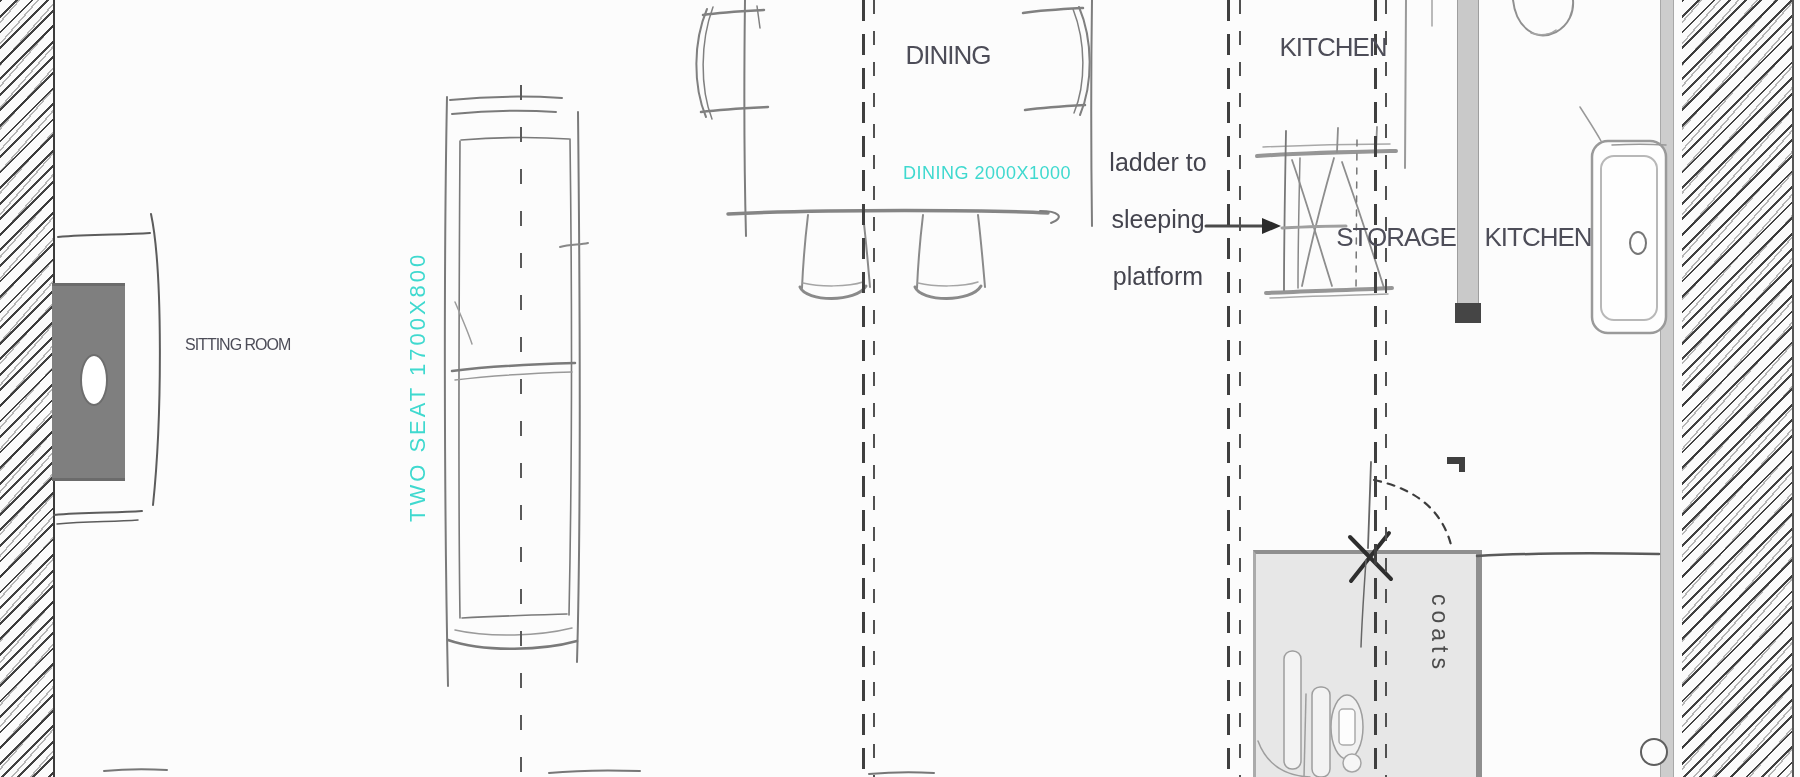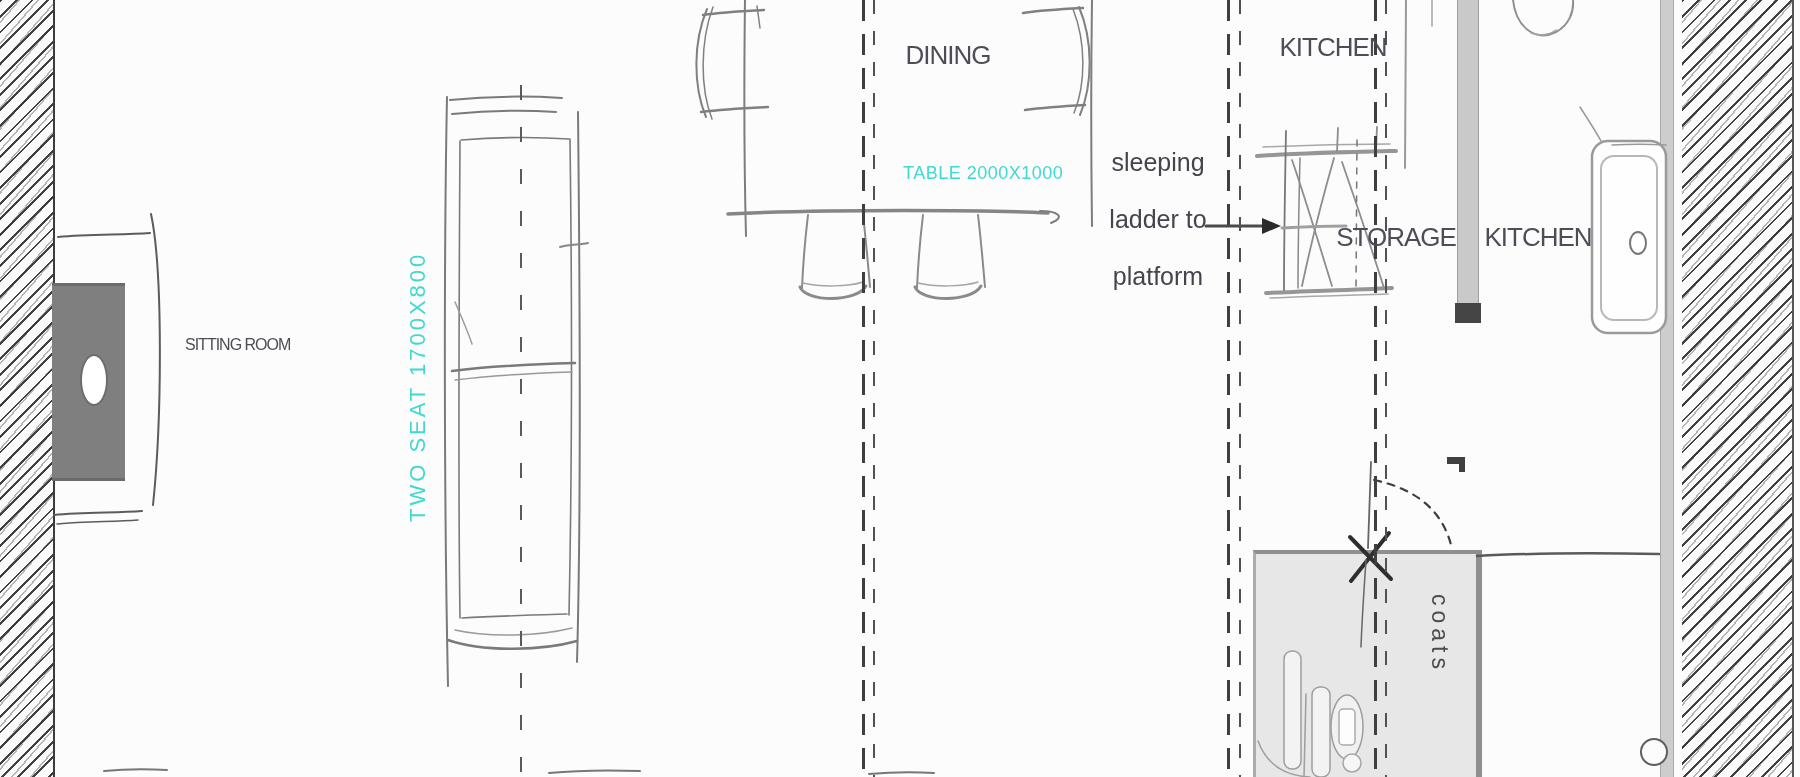--- a/index.html
+++ b/index.html
@@ -220,26 +220,26 @@
     </g>
   </svg>
 
   <div class="lbl sitting">SITTING ROOM</div>
   <div class="lbl room dining">DINING</div>
   <div class="lbl room kitchen">KITCHEN</div>
   <div class="lbl room storage">STORAGE</div>
   <div class="lbl room shower">KITCHEN</div>
 
   <div class="lbl note">
+    <span>ladder to</span>
     <span>sleeping</span>
-    <span>ladder to</span>
     <span>platform</span>
   </div>
 
-  <div class="lbl cyan table-size">TABLE 2000X1000</div>
+  <div class="lbl cyan table-size">DINING 2000X1000</div>
   <div class="lbl cyan sofa-size">TWO SEAT 1700X800</div>
   <div class="top-clip">
     <span>MODULAR FURNITURE 2400X600</span>
   </div>
 
   <div class="lbl coats-label">coats</div>
 
 </div>
 
 </body></html>

